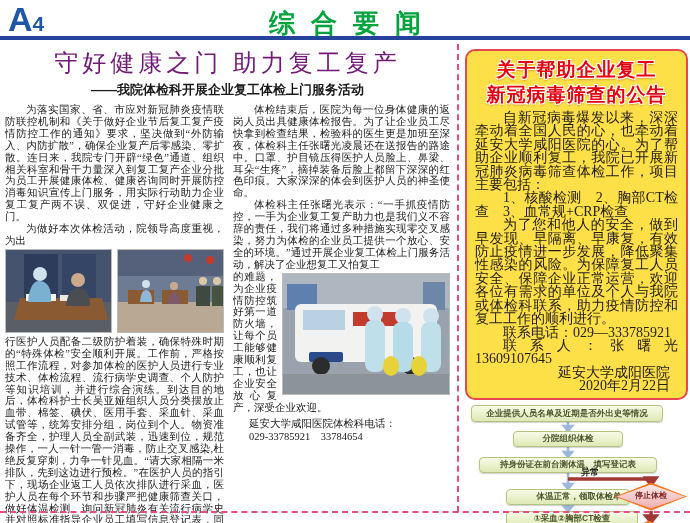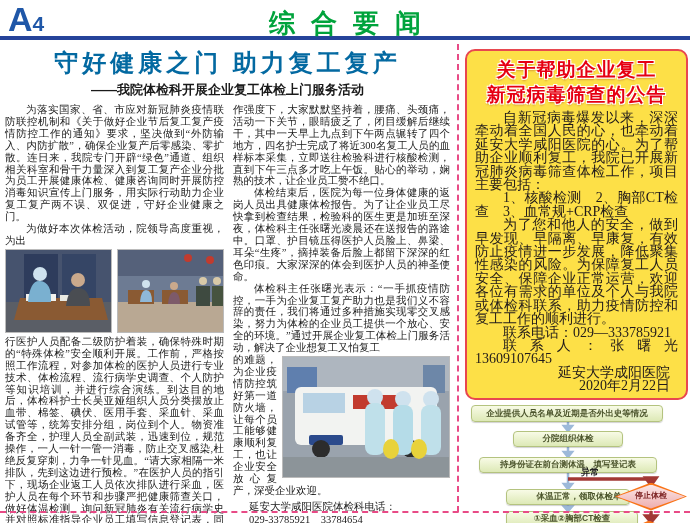--- a/index.html
+++ b/index.html
@@ -23,21 +23,21 @@
     letter-spacing:16px; text-indent:16px; }
 
   
   .article { position:absolute; left:0; top:44px; width:455px; }
   .rightcol { position:absolute; left:457px; top:44px; width:233px; height:468px;
     border-left:2px dashed #e84a86; padding-left:4px; }
   .bottom-rule { position:absolute; left:0; top:511px; width:690px;
     border-top:2px dashed #e84a86; }
 
   
-  .headline { text-align:center; color:#0369a1; font-weight:bold; font-size:24px;
+  .headline { text-align:center; color:#701a75; font-weight:normal; font-size:24px;
     letter-spacing:4px; margin:3px 0 2px;
     font-family:"Liberation Sans","DejaVu Sans",sans-serif; }
   .subtitle { text-align:center; font-weight:bold; font-size:13px; margin:0 0 5px;
     font-family:"Liberation Sans","DejaVu Sans",sans-serif; }
   .columns { display:flex; gap:9px; padding:0 5px; }
   .col { width:219px; font-size:10.5px; line-height:11.9px; text-align:justify; }
   .col p { margin:0; text-indent:2em; }
   .photo-row { display:flex; gap:5px; margin:2px 0 3px; }
   .photo { border:1px solid #bbb; overflow:hidden; background:#667; }
   .photo svg { display:block; }
@@ -135,21 +135,20 @@
               <path d="M22,52 Q23,40 28,40 Q34,40 34,52 Z" fill="#8fb8d8"></path>
               <circle cx="56" cy="36" r="4" fill="#caa98c"></circle>
               <path d="M50,54 Q51,42 56,42 Q62,42 62,54 Z" fill="#7d5a6a"></path>
             </svg>
           </div>
         </div>
         <p style="text-indent:0">行医护人员配备二级防护着装，确保特殊时期的“特殊体检”安全顺利开展。工作前，严格按照工作流程，对参加体检的医护人员进行专业技术、体检流程、流行病学史调查、个人防护等知识培训，并进行综合演练。到达目的地后，体检科护士长吴亚娅组织人员分类摆放止血带、棉签、碘伏、医用手套、采血针、采血试管等，统筹安排分组，岗位到个人。物资准备齐全，护理人员全副武装，迅速到位，规范操作，一人一针一管一消毒，防止交叉感染,杜绝反复穿刺，力争一针见血。“请大家相隔一米排队，先到这边进行预检。”在医护人员的指引下，现场企业返工人员依次排队进行采血，医护人员在每个环节和步骤严把健康筛查关口，做好体温检测、询问新冠肺炎有关流行病学史并对照标准指导企业员工填写信息登记表，同时还科普自我防护健康知识。通过精心准备和安排，整个体检流程十分紧凑，大大减少了人们的逗留时间，降低了健康风险。在这种高负荷运转的工</p>
       </div>
 
       <div class="col">
-        <p style="text-indent:0">作强度下，大家默默坚持着，腰痛、头颈痛，活动一下关节，眼睛疲乏了，闭目缓解后继续干，其中一天早上九点到下午两点辗转了四个地方，四名护士完成了将近300名复工人员的血样标本采集，立即送往检验科进行核酸检测，直到下午三点多才吃上午饭。贴心的举动，娴熟的技术，让企业员工赞不绝口。</p>
         <p>体检结束后，医院为每一位身体健康的返岗人员出具健康体检报告。为了让企业员工尽快拿到检查结果，检验科的医生更是加班至深夜，体检科主任张曙光凌晨还在送报告的路途中。口罩、护目镜压得医护人员脸上、鼻梁、耳朵“生疼”，摘掉装备后脸上都留下深深的红色印痕。大家深深的体会到医护人员的神圣使命。</p>
         <p>体检科主任张曙光表示：“一手抓疫情防控，一手为企业复工复产助力也是我们义不容辞的责任，我们将通过多种措施实现零交叉感染，努力为体检的企业员工提供一个放心、安全的环境。”通过开展企业复工体检上门服务活动，解决了企业想复工又怕复工</p>
         <div style="overflow:hidden;">
           <div class="photo float-photo">
             <svg width="166" height="120" viewBox="0 0 166 120">
               <rect width="166" height="120" fill="#9aa3ad"></rect>
               <rect x="0" y="0" width="166" height="34" fill="#aeb6bf"></rect>
               <rect x="4" y="10" width="30" height="26" fill="#5f7fae"></rect>
               <rect x="140" y="8" width="22" height="28" fill="#6d87a8"></rect>
               <rect x="12" y="30" width="142" height="58" rx="6" fill="#f2f3f1"></rect>

